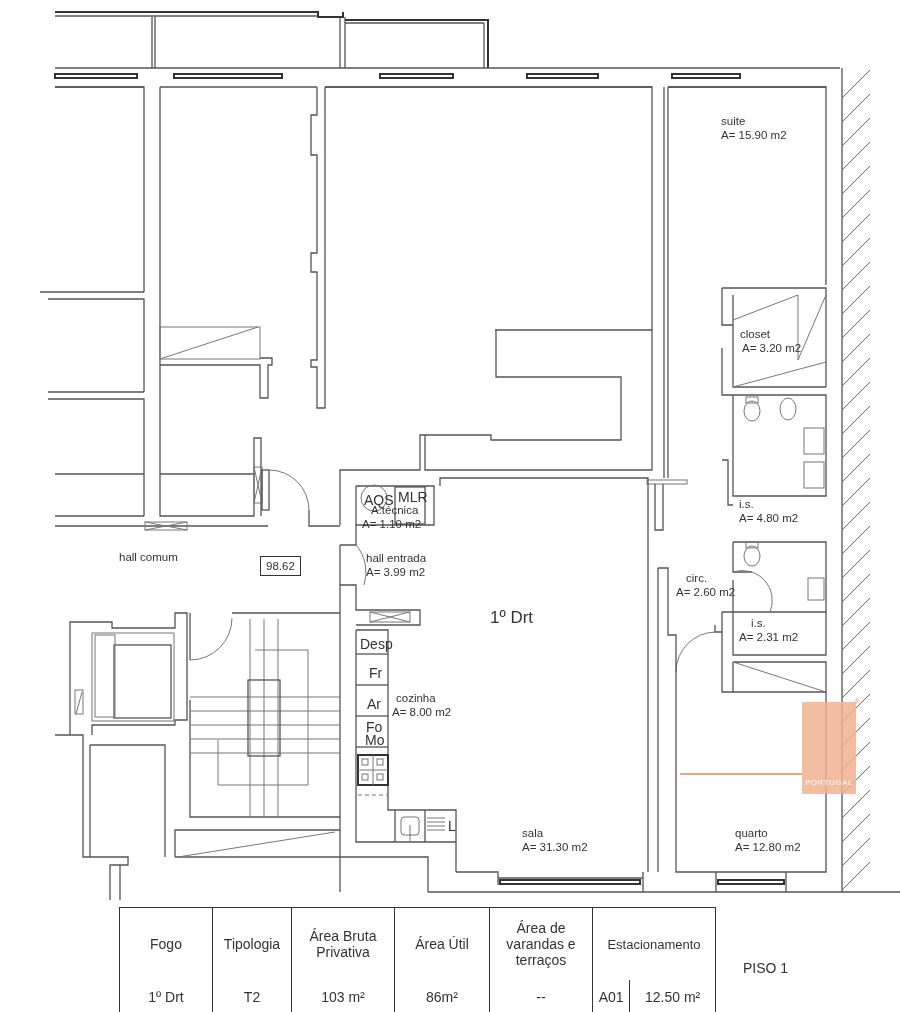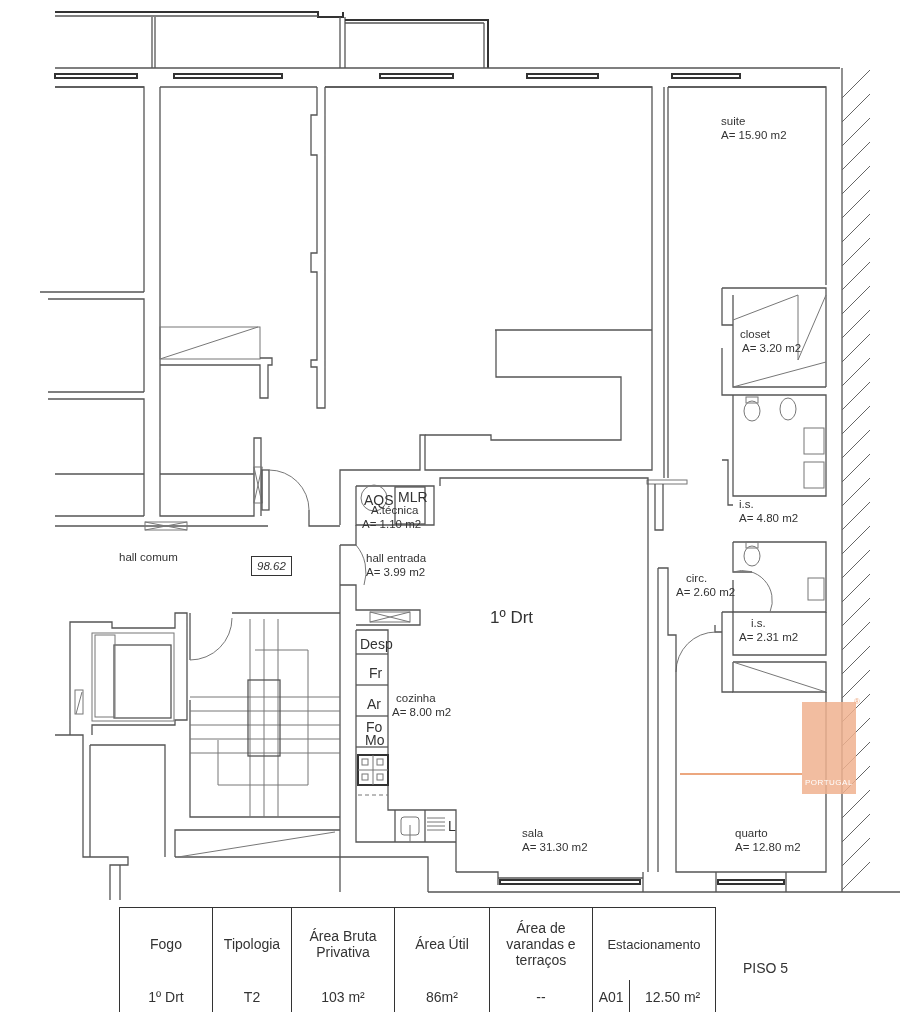--- a/index.html
+++ b/index.html
@@ -285,21 +285,21 @@
 <div class="lbl-small" style="left:398px;top:489px;">MLR</div>
 <div class="lbl-small" style="left:360px;top:636px;">Desp</div>
 <div class="lbl-small" style="left:369px;top:665px;">Fr</div>
 <div class="lbl-small" style="left:367px;top:696px;">Ar</div>
 <div class="lbl-small" style="left:366px;top:719px;">Fo</div>
 <div class="lbl-small" style="left:365px;top:732px;">Mo</div>
 <div class="lbl-small" style="left:448px;top:818px;">L</div>
 
 <div class="title" style="left:490px;top:608px;">1º Drt</div>
 <div class="lbl" style="left:119px;top:550px;">hall comum</div>
-<div class="boxlbl" style="left:251px;top:556px;font-style:italic;">98.62</div>
+<div class="boxlbl" style="left:260px;top:556px;">98.62</div>
 
 <div class="logo">
   <div class="logo-block"></div>
   <div class="logo-line"></div>
   <div class="logo-sub">PORTUGAL</div>
   <div class="logo-reg">®</div>
 </div>
 
 <table class="info">
   <tbody>
@@ -315,13 +315,13 @@
     <td>1º Drt</td>
     <td>T2</td>
     <td>103 m²</td>
     <td>86m²</td>
     <td>--</td>
     <td style="width:36px;border-right:1px solid #333">A01</td>
     <td style="width:84px">12.50 m²</td>
   </tr>
 </tbody>
   </table>
-<div class="piso">PISO 5</div>
+<div class="piso">PISO 1</div>
 
 </body></html>

